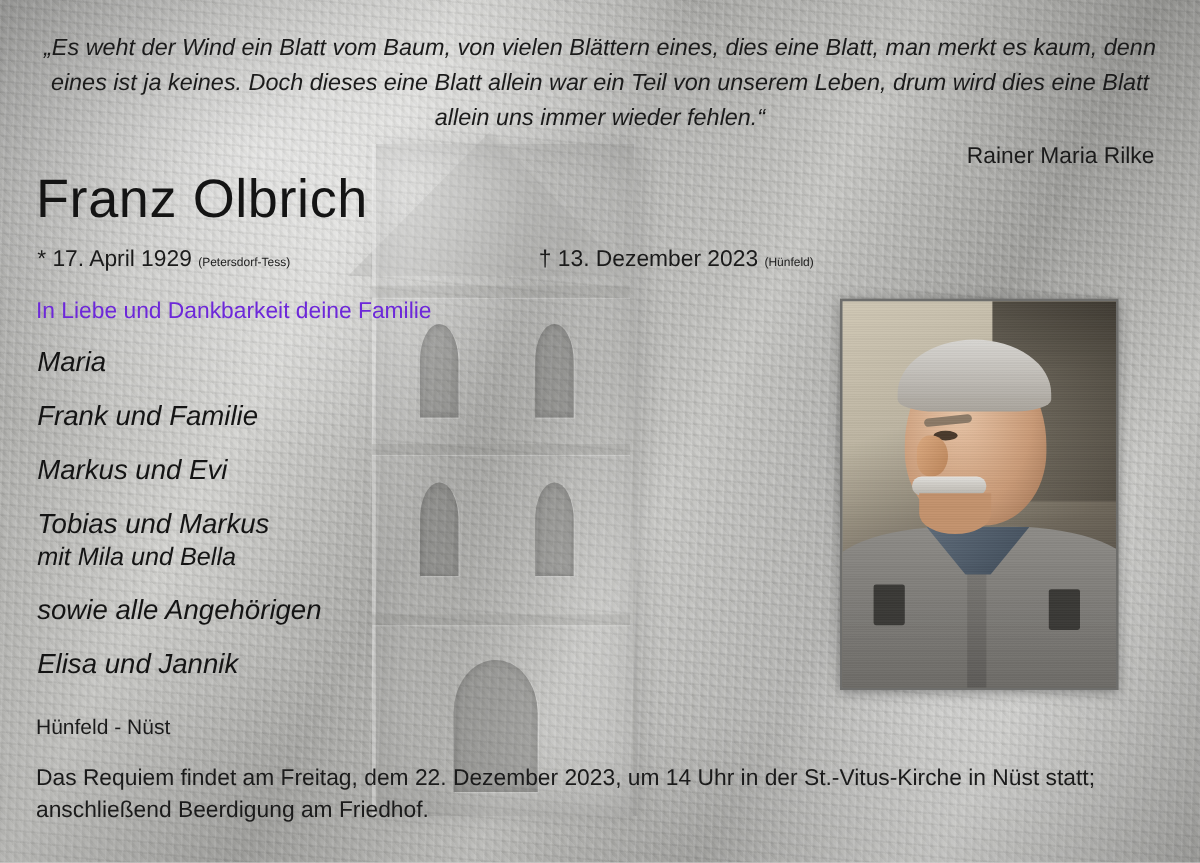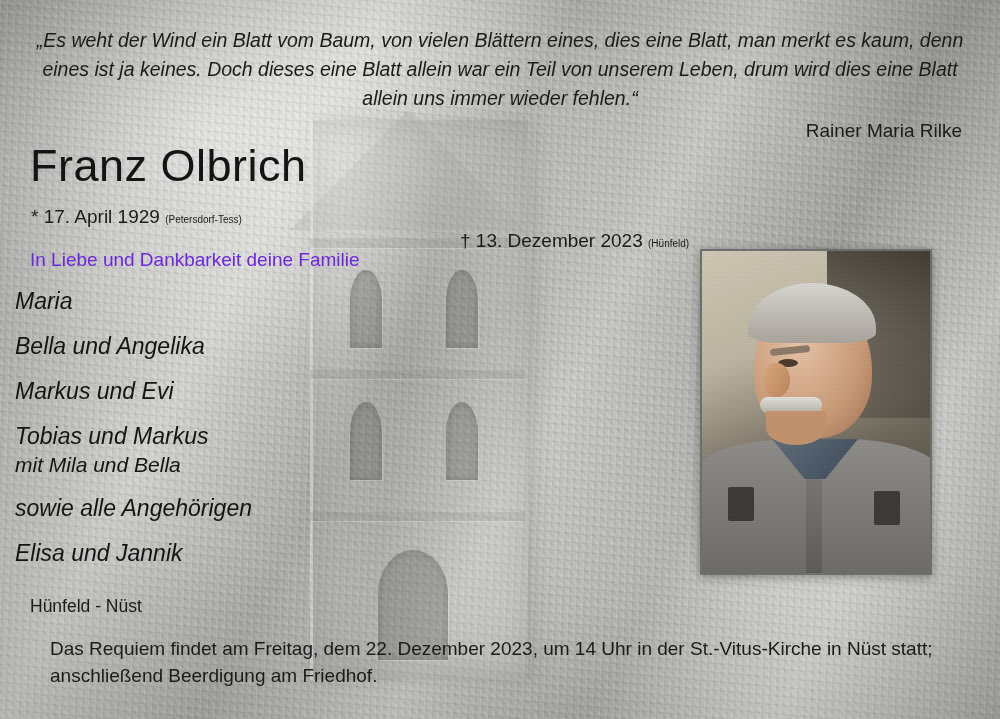--- a/index.html
+++ b/index.html
@@ -123,37 +123,36 @@
     font-size: 19px;
     color: #1b1b1b;
   }
   .date-born {
     position: absolute;
     left: 0;
     top: 0;
   }
   .date-died {
     position: absolute;
-    left: 429px;
+    left: 418px;
     top: 0;
-    margin-top: 24px;
   }
   .small-place {
     font-size: 10px;
   }
   .family-intro {
     position: absolute;
     left: 30px;
     top: 249px;
     font-size: 19px;
     color: #6d28d9;
   }
   .family-list {
     position: absolute;
-    left: 15px;
+    left: 31px;
     top: 288px;
     width: 620px;
   }
   .family-item {
     font-style: italic;
     font-size: 23px;
     color: #141414;
     margin-bottom: 18px;
     line-height: 1.18;
   }
@@ -170,21 +169,20 @@
     color: #1b1b1b;
   }
   .requiem {
     position: absolute;
     left: 30px;
     top: 636px;
     width: 930px;
     font-size: 19px;
     line-height: 1.42;
     color: #1b1b1b;
-    margin-left: 20px;
   }
   
   .photo {
     position: absolute;
     left: 700px;
     top: 249px;
     width: 228px;
     height: 322px;
     border: 2px solid #6e6e6c;
     box-shadow: 0 2px 10px rgba(0,0,0,0.35);
@@ -360,21 +358,21 @@
       </span>
     </div>
 
     <div class="family-intro">In Liebe und Dankbarkeit deine Familie</div>
 
     <div class="family-list">
       <div class="family-item">
         <span>Maria</span>
       </div>
       <div class="family-item">
-        <span>Bella und Angelika</span>
+        <span>Frank und Familie</span>
       </div>
       <div class="family-item">
         <span>Markus und Evi</span>
       </div>
       <div class="family-item">
         <span>Tobias und Markus</span>
         <span class="sub">mit Mila und Bella</span>
       </div>
       <div class="family-item">
         <span>sowie alle Angehörigen</span>

